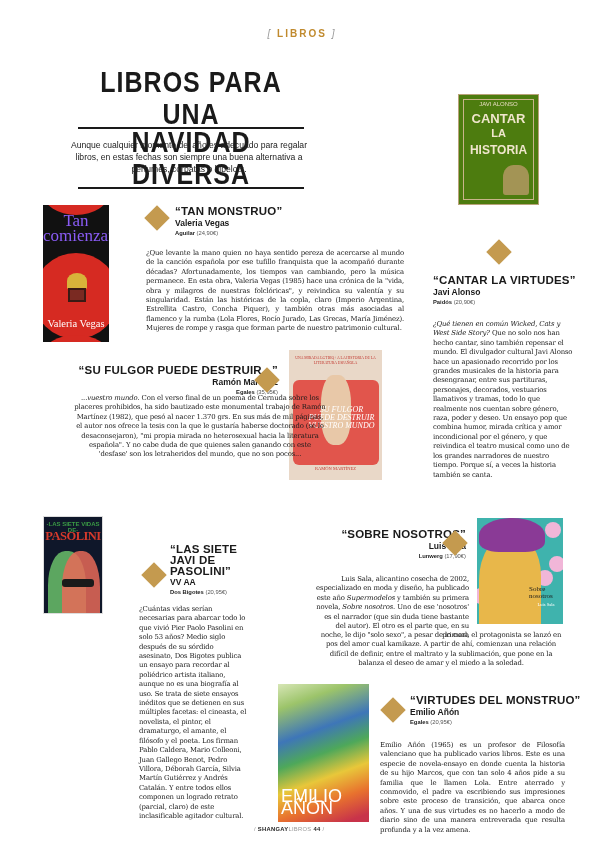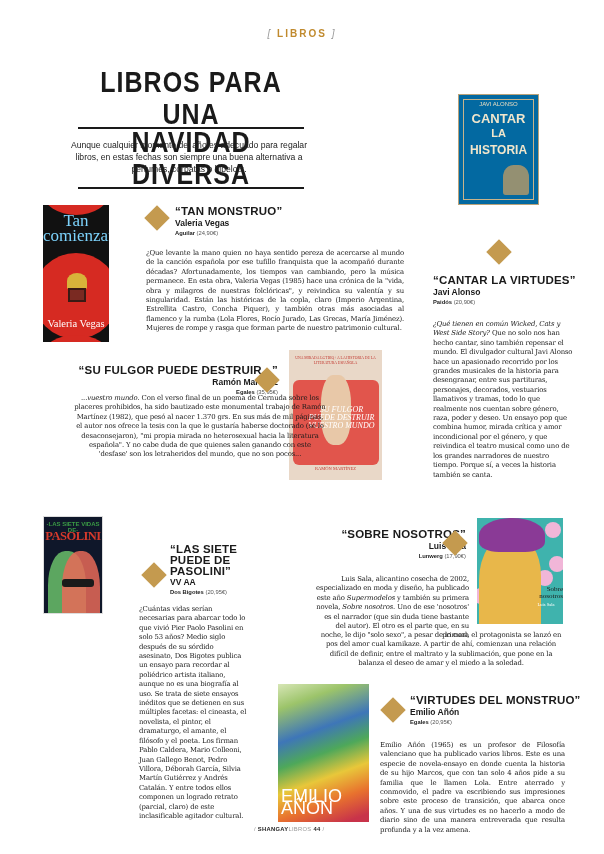--- a/index.html
+++ b/index.html
@@ -17,26 +17,26 @@
   .main-title .line { font-family: "Liberation Sans", sans-serif; font-weight: 900; font-size: 25px; line-height: 28px; letter-spacing: 1px; color: #1a1a1a; transform: scaleY(1.15); display: block; }
   .main-title .rule { height: 2px; background: #1a1a1a; margin: 1px 0; }
   .intro { left: 64px; top: 139px; width: 250px; text-align: center; font-family: "Liberation Sans", sans-serif; font-size: 8.6px; line-height: 12px; color: #222; }
 
   
   .cover { overflow: hidden; }
   .cover-tan { left: 43px; top: 205px; width: 66px; height: 137px; background: #111; }
   .cover-tan .c1 { position: absolute; left: -10px; top: 48px; width: 86px; height: 86px; border-radius: 50%; background: #d62a22; }
   .cover-tan .c2 { position: absolute; left: 0px; top: -34px; width: 66px; height: 44px; border-radius: 50%; background: #d62a22; }
   .cover-tan .c3 { position: absolute; left: 0px; top: 130px; width: 66px; height: 40px; border-radius: 50%; background: #d62a22; }
-  .cover-tan .t1 { position: absolute; left: 0; width: 66px; top: 8px; text-align: center; color: #7dd3fc; font-family: "Liberation Serif", serif; font-size: 17px; line-height: 15px; }
+  .cover-tan .t1 { position: absolute; left: 0; width: 66px; top: 8px; text-align: center; color: #8b5cf6; font-family: "Liberation Serif", serif; font-size: 17px; line-height: 15px; }
   .cover-tan .t2 { position: absolute; left: 0; width: 66px; top: 113px; text-align: center; color: #fff; font-family: "Liberation Serif", serif; font-size: 10.5px; }
   .cover-tan .tv { position: absolute; left: 25px; top: 83px; width: 18px; height: 14px; background: #7a2a22; border: 2px solid #3a1a14; }
   .cover-tan .fig { position: absolute; left: 24px; top: 68px; width: 20px; height: 16px; background: #d8b33a; border-radius: 50% 50% 10% 10%; }
 
-  .cover-cantar { left: 458px; top: 94px; width: 81px; height: 111px; background: #0369a1; border: 1px solid #b9a279; }
+  .cover-cantar { left: 458px; top: 94px; width: 81px; height: 111px; background: #4d7c0f; border: 1px solid #b9a279; }
   .cover-cantar .frame { position: absolute; left: 4px; top: 4px; right: 4px; bottom: 4px; border: 1px solid #c9b48a; }
   .cover-cantar .a { position: absolute; left: 0; width: 79px; top: 6px; text-align: center; color: #e8dcc0; font-family: "Liberation Sans", sans-serif; font-size: 6px; }
   .cover-cantar .b { position: absolute; left: 0; width: 79px; text-align: center; color: #f0e6cc; font-family: "Liberation Sans", sans-serif; font-weight: bold; font-size: 13px; }
   .cover-cantar .dancers { position: absolute; left: 44px; top: 70px; width: 26px; height: 30px; background: #b99a66; border-radius: 40% 40% 10% 10%; opacity: .8; }
 
   .cover-fulgor { left: 289px; top: 350px; width: 93px; height: 130px; background: #e9d8c8; }
   .cover-fulgor .red { position: absolute; left: 4px; top: 30px; width: 86px; height: 85px; background: #e0473e; border-radius: 6px; opacity: .9; }
   .cover-fulgor .body { position: absolute; left: 32px; top: 25px; width: 30px; height: 70px; background: #e8c8a8; border-radius: 40%; }
   .cover-fulgor .t { position: absolute; left: 0; width: 93px; top: 56px; text-align: center; color: #fff; font-family: "Liberation Serif", serif; font-style: italic; font-size: 8px; line-height: 8px; padding-left: 12px; }
   .cover-fulgor .top { position: absolute; left: 0; width: 93px; top: 6px; text-align: center; color: #c23a32; font-family: "Liberation Serif", serif; font-size: 3.8px; line-height: 5px; }
@@ -46,21 +46,21 @@
   .cover-pasolini .t1 { position: absolute; left: 0; width: 58px; top: 4px; text-align: center; color: #3a9a45; font-family: "Liberation Sans", sans-serif; font-weight: bold; font-size: 6px; }
   .cover-pasolini .t2 { position: absolute; left: 0; width: 58px; top: 12px; text-align: center; color: #d63a2c; font-family: "Liberation Serif", serif; font-weight: bold; font-size: 12.5px; letter-spacing: -0.5px; }
   .cover-pasolini .g { position: absolute; left: 4px; top: 34px; width: 38px; height: 76px; background: #6abf6a; border-radius: 45% 45% 5% 5%; opacity: .85; }
   .cover-pasolini .r { position: absolute; left: 18px; top: 34px; width: 38px; height: 80px; background: #e86a58; border-radius: 45% 45% 5% 5%; opacity: .85; }
   .cover-pasolini .glasses { position: absolute; left: 18px; top: 62px; width: 32px; height: 8px; background: #1a1a1a; border-radius: 3px; }
 
   .cover-sobre { left: 477px; top: 518px; width: 86px; height: 106px; background: #3fb3ad; }
   .cover-sobre .flower { position: absolute; width: 16px; height: 16px; border-radius: 50%; background: #f1b6d8; }
   .cover-sobre .face { position: absolute; left: 2px; top: 16px; width: 62px; height: 92px; background: #e8b74a; border-radius: 50% 45% 0 0; }
   .cover-sobre .hair { position: absolute; left: 2px; top: 0; width: 66px; height: 34px; background: #8a3a96; border-radius: 50% 50% 30% 30%; }
-  .cover-sobre .t { position: absolute; left: 52px; top: 68px; width: 34px; text-align: right; color: #1a1a1a; font-family: "Liberation Serif", serif; font-size: 7px; line-height: 7px; }
+  .cover-sobre .t { position: absolute; left: 52px; top: 68px; width: 34px; text-align: left; color: #1a1a1a; font-family: "Liberation Serif", serif; font-size: 7px; line-height: 7px; }
   .cover-sobre .a { position: absolute; left: 52px; top: 84px; width: 34px; text-align: center; color: #fff; font-family: "Liberation Serif", serif; font-size: 4.5px; }
 
   .cover-virtudes { left: 278px; top: 684px; width: 91px; height: 138px; background: linear-gradient(160deg, #d7e6b6 0%, #9cc46a 15%, #3e76b8 35%, #4ea85a 50%, #e8c73a 65%, #e8722e 80%, #c8334a 95%); }
   .cover-virtudes .t { position: absolute; left: 3px; top: 3px; color: #fff; font-family: "Liberation Sans", sans-serif; font-size: 16px; line-height: 15px; letter-spacing: -0.5px; }
   .cover-virtudes .a { position: absolute; left: 3px; top: 106px; color: #fff; font-family: "Liberation Sans", sans-serif; font-size: 18px; line-height: 12px; }
 
   
   .diamond { width: 18px; height: 18px; background: #c49a4f; transform: rotate(45deg); }
 
   
@@ -153,21 +153,21 @@
   <div class="t1">·LAS SIETE VIDAS DE·</div>
   <div class="t2">PASOLINI</div>
   <div class="g"></div>
   <div class="r"></div>
   <div class="glasses"></div>
 </div>
 <div class="abs diamond" style="left:145px; top:566px;"></div>
 <div class="abs" style="left:170px; top:544px; width:100px;">
   <div class="bk-title" style="line-height:11px;">
     <span>“LAS SIETE</span><br>
-    <span>PUEDE DE</span><br>
+    <span>JAVI DE</span><br>
     <span>PASOLINI”</span>
   </div>
   <div class="bk-author">VV AA</div>
   <div class="bk-pub"><b>Dos Bigotes</b> <span>(20,95€)</span></div>
 </div>
 <div class="abs bk-body" style="left:139px; top:605px; width:108px;">¿Cuántas vidas serían necesarias para abarcar todo lo que vivió Pier Paolo Pasolini en solo 53 años? Medio siglo después de su sórdido asesinato, Dos Bigotes publica un ensayo para recordar al poliédrico artista italiano, aunque no es una biografía al uso. Se trata de siete ensayos inéditos que se detienen en sus múltiples facetas: el cineasta, el novelista, el pintor, el dramaturgo, el amante, el filósofo y el poeta. Los firman Pablo Caldera, Mario Colleoni, Juan Gallego Benot, Pedro Villora, Déborah García, Silvia Martín Gutiérrez y Andrés Catalán. Y entre todos ellos componen un logrado retrato (parcial, claro) de este inclasificable agitador cultural.</div>
 
 <div class="abs" style="left:300px; top:528px; width:166px;">
   <div class="bk-title right">“SOBRE NOSOTROS”</div>
   <div class="bk-author right">Luis Sala</div>

